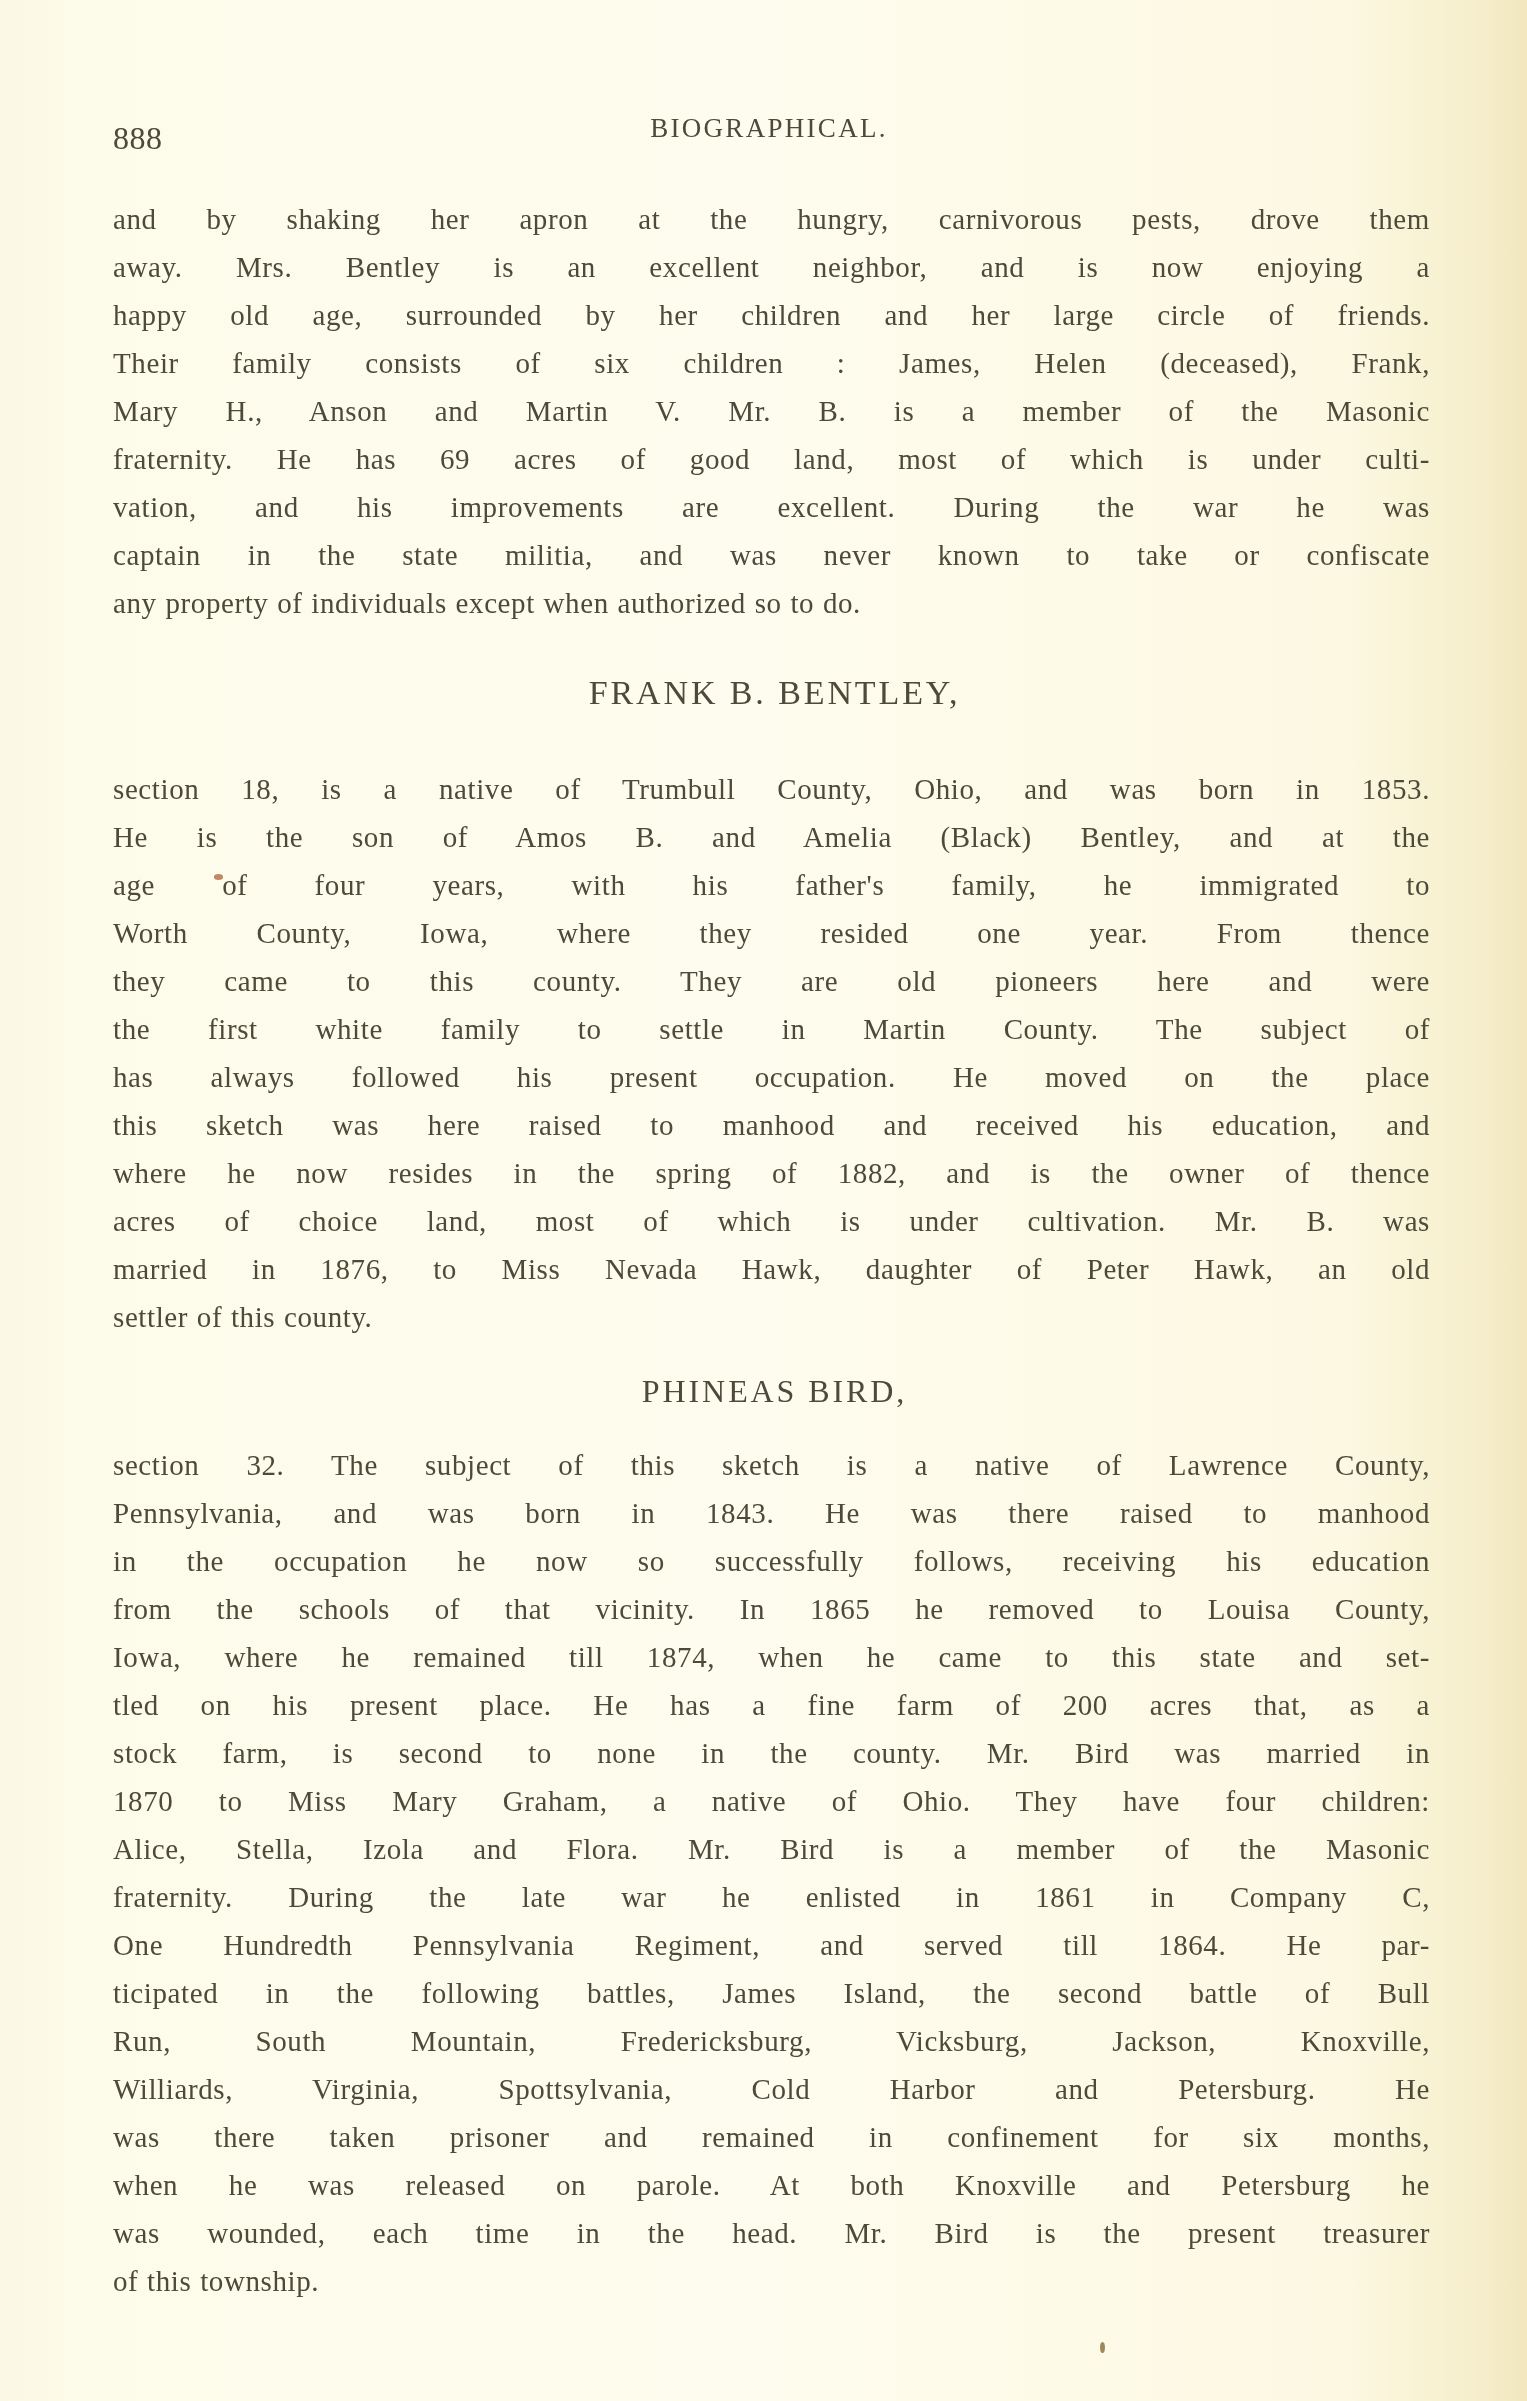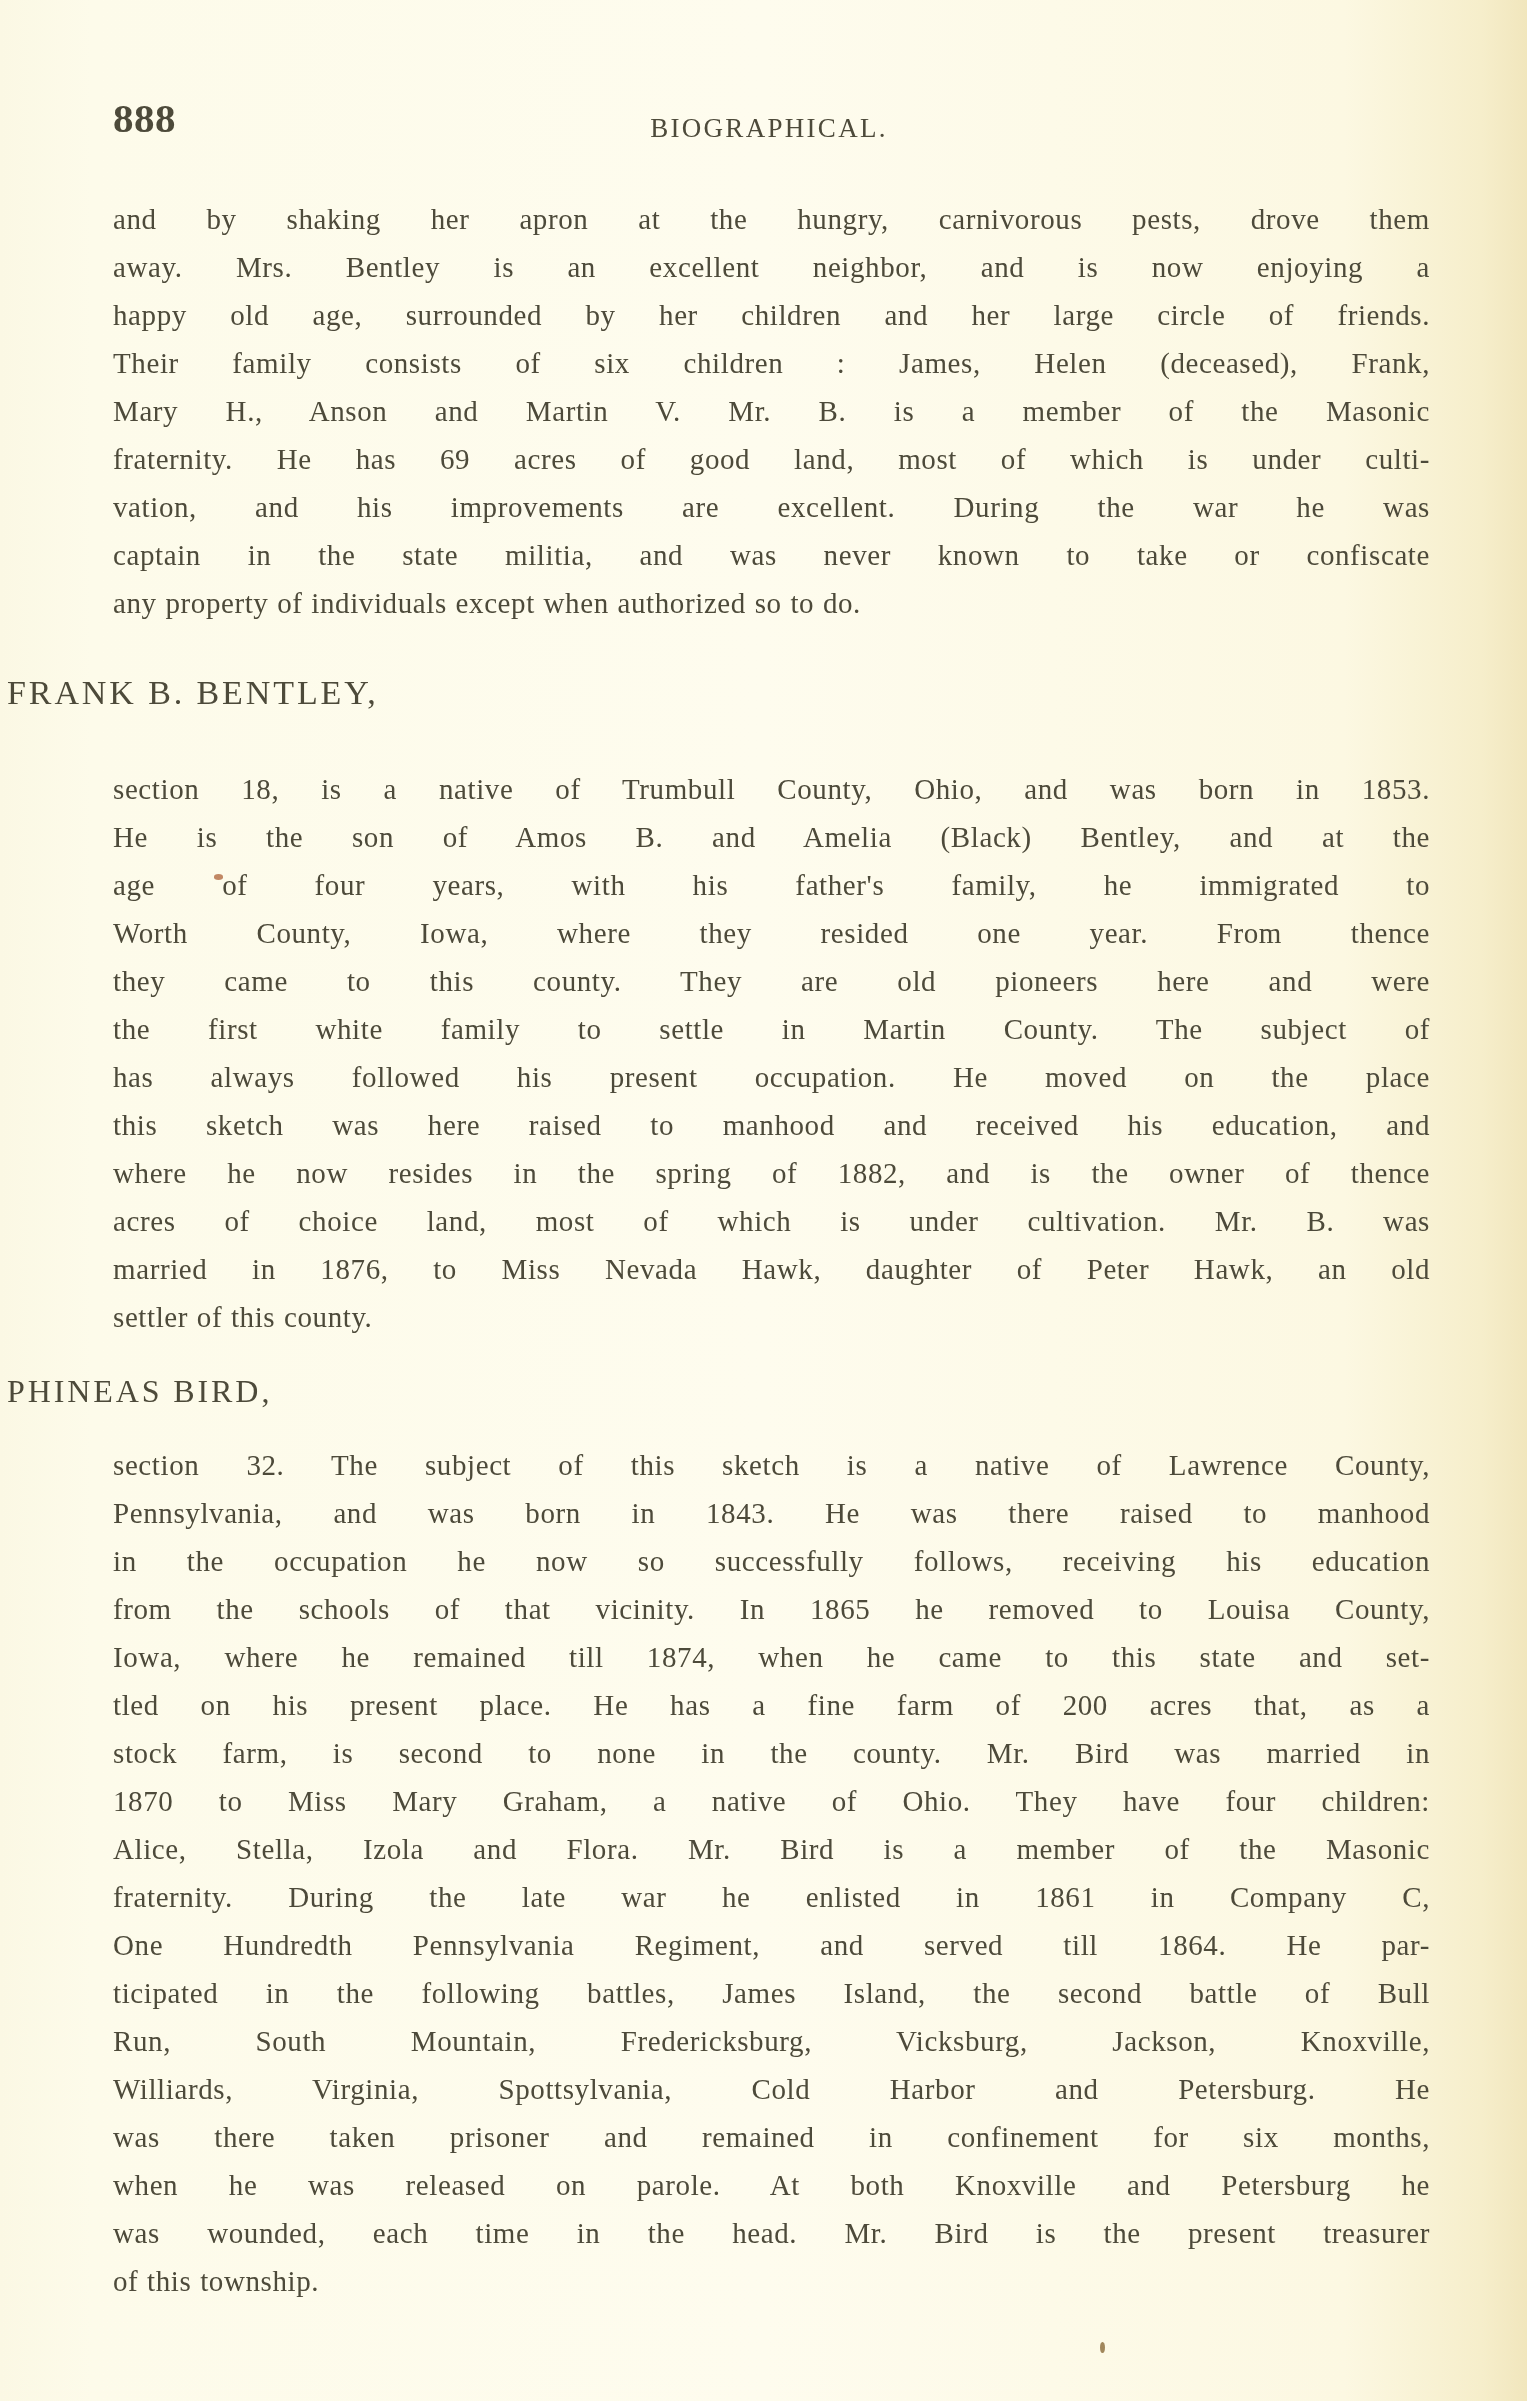--- a/index.html
+++ b/index.html
@@ -3,41 +3,41 @@
 <meta charset="utf-8">
 <style>
   html, body { margin:0; padding:0; }
   body {
     width:1527px; height:2401px; overflow:hidden; position:relative;
     background: linear-gradient(to right, #fbf8e4 0%, #fdfbea 6%, #fefcee 50%, #fcf8e2 88%, #f6eecb 97%, #f1e6bd 100%);
     font-family: "Liberation Serif", "DejaVu Serif", serif;
     color:#4d4a3a;
   }
   .page-number {
-    position:absolute; left:113px; top:100px;
-    font-size:41px; line-height:37px; letter-spacing:0.5px;font-weight:bold;
+    position:absolute; left:113px; top:120px;
+    font-size:32px; line-height:37px; letter-spacing:0.5px;
   }
   .running-head {
     position:absolute; left:0; width:1527px; top:112px; text-align:center;
     font-size:27px; line-height:33px; letter-spacing:2.3px; padding-left:11px; box-sizing:border-box;
   }
   .text-block {
     position:absolute; left:113px; width:1317px;margin-top:7px;
   }
   .line {
     display:block; height:48px; line-height:48px;
     font-size:29px; white-space:nowrap;
     text-align:justify; text-align-last:justify;
     letter-spacing:0.6px; word-spacing:0.9px;
   }
   .line.last { text-align-last:left; }
   .heading {
-    position:absolute; left:0; width:1527px; text-align:left;
+    position:absolute; left:0; width:1527px; text-align:center;
     font-size:34px; letter-spacing:2.9px; line-height:40px;
-    padding-left:7px; box-sizing:border-box;
+    padding-left:22px; box-sizing:border-box;
   }
   .para-1 { top:188px; }
   .para-2 { top:758px; }
   .para-3 { top:1434px; }
   .heading-frank { top:673px; }
   .heading-phineas { top:1344px; font-size:32px;margin-top:27px; }
   .blot { position:absolute; border-radius:50%; }
   .blot-1 { left:1100px; top:2342px; width:4.6px; height:11px; background:#8a6a3a; opacity:.8; }
   .blot-2 { left:214px; top:874px; width:9.2px; height:5.5px; background:#a24a1c; opacity:.65; }
 </style>

